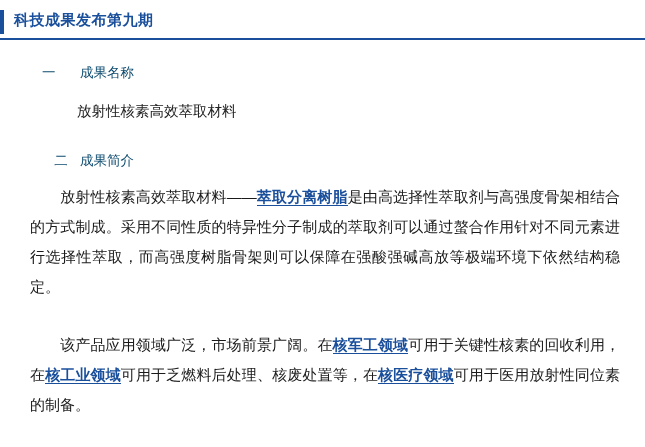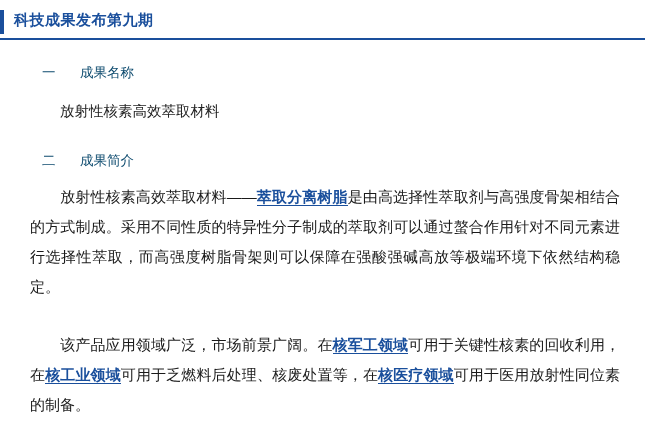--- a/index.html
+++ b/index.html
@@ -55,26 +55,26 @@
     position: absolute;
     font-size: 13.5px;
     color: #0c4a6e;
     white-space: nowrap;
   }
   .section .num {
     display: inline-block;
     width: 38px;
   }
   .sec1 { left: 42px; top: 64px; }
-  .sec2 { left: 42px; top: 152px; }
+  .sec2 { left: 42px; top: 152px; text-align: center; }
 
   
   .answer {
     position: absolute;
-    left: 60px;
+    left: 77px;
     top: 102px;
     font-size: 14.5px;
     color: #222222;
     white-space: nowrap;
   }
 
   .para {
     position: absolute;
     left: 30px;
     width: 590px;

